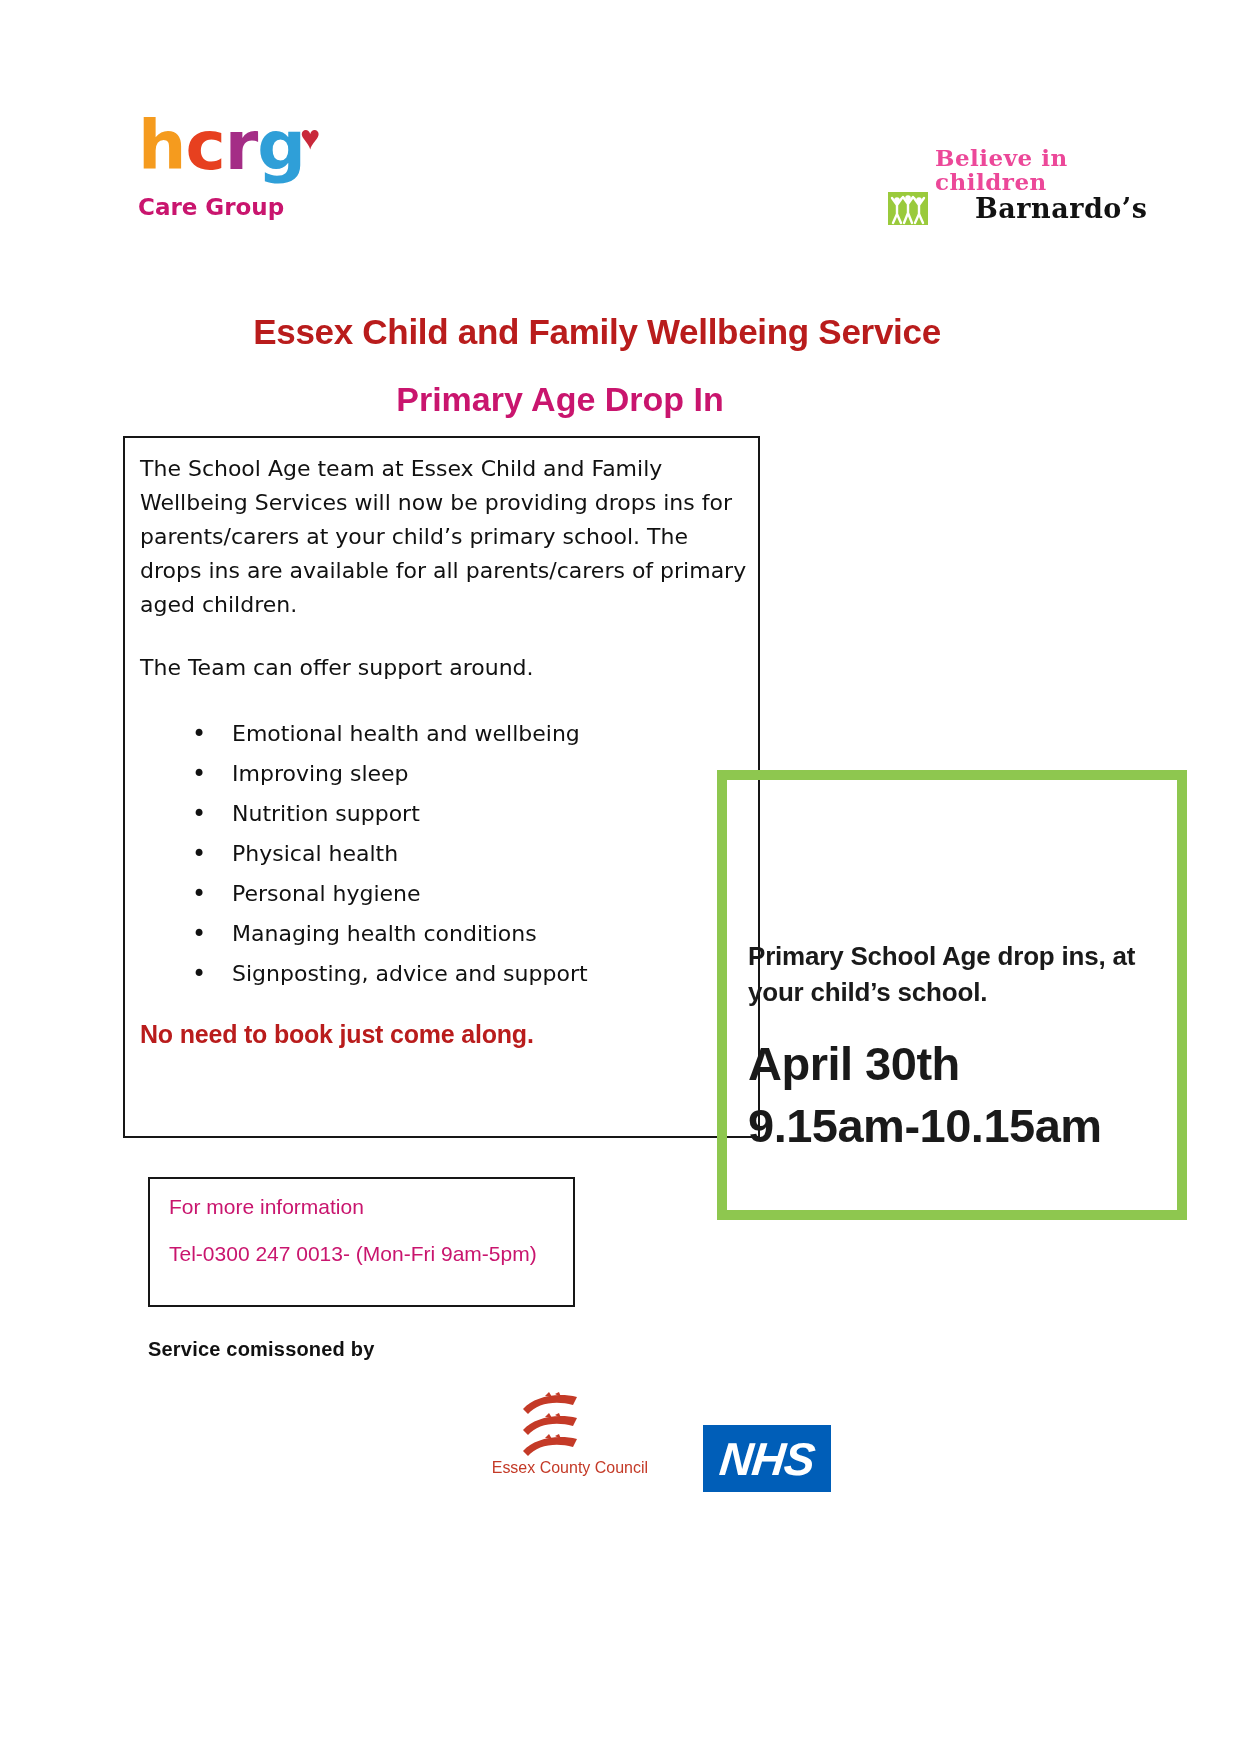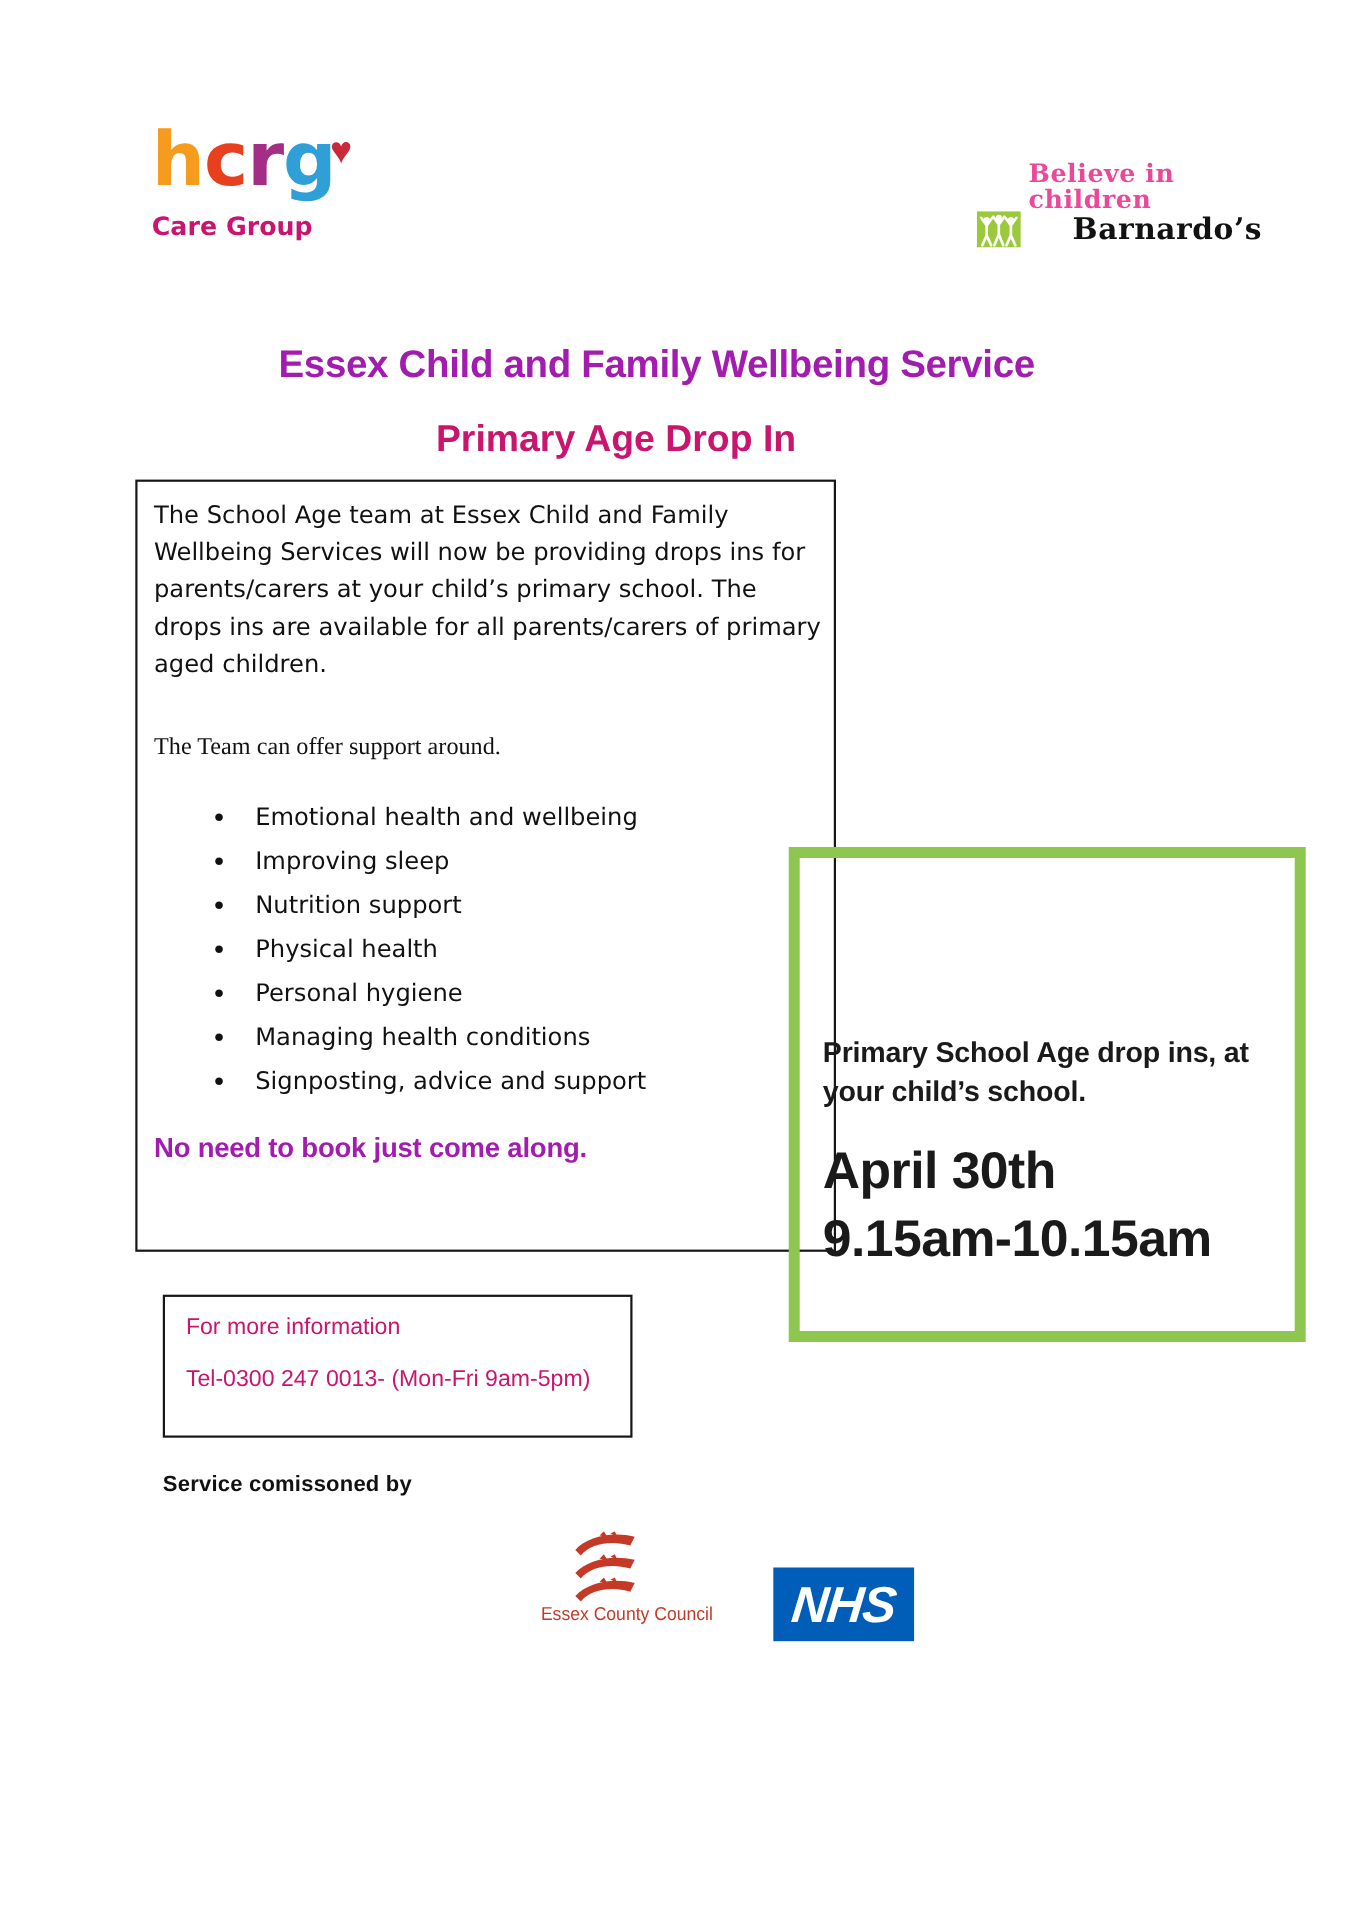--- a/index.html
+++ b/index.html
@@ -46,21 +46,21 @@
     font-size:34px; font-weight:bold; white-space:nowrap;
   }
 
   
   .main-box {
     position:absolute; left:123px; top:436px; width:637px; height:702px;
     border:2px solid #161616; padding:14px 8px 0 15px;
     font-family:"DejaVu Sans", sans-serif; font-size:22px; line-height:34px;
   }
   .main-box p { margin-bottom:0; }
-  .main-box .para2 { margin-top:39px;font-family:Liberation Serif, serif; }
+  .main-box .para2 { margin-top:29px; }
   .support-list { margin-top:32px; list-style:none; }
   .support-list li {
     position:relative; padding-left:92px; line-height:34px; margin-bottom:6px;
   }
   .support-list li::before {
     content:"•"; position:absolute; left:52px; top:0; font-size:24px;
   }
   .booking-highlight {
     margin-top:26px; font-family:"Liberation Sans", sans-serif;
     font-weight:bold; font-size:25px; letter-spacing:-0.2px;
@@ -133,36 +133,36 @@
           <circle cx="20" cy="6" r="2.8" fill="#ffffff" stroke="none"></circle>
           <path d="M20 9 L20 21 M20 12 L15 5 M20 12 L25 5 M20 21 L16 31 M20 21 L24 31"></path>
           <circle cx="31" cy="8" r="2.8" fill="#ffffff" stroke="none"></circle>
           <path d="M31 11 L31 22 M31 13 L26 6 M31 13 L36 6 M31 22 L27 31 M31 22 L35 31"></path>
         </g>
       </svg>
       <span class="bz-name">Barnardo’s</span>
     </div>
   </div>
 
-  <h1 class="page-title" style="color: #a21caf;">Essex Child and Family Wellbeing Service</h1>
+  <h1 class="page-title" style="color: #b91c1c;">Essex Child and Family Wellbeing Service</h1>
   <h2 class="page-subtitle" style="color: rgb(201, 21, 110);">Primary Age Drop In</h2>
 
   <div class="main-box">
     <p class="para1">The School Age team at Essex Child and Family Wellbeing Services will now be providing drops ins for parents/carers at your child’s primary school. The drops ins are available for all parents/carers of primary aged children.</p>
     <p class="para2">The Team can offer support around.</p>
     <ul class="support-list">
       <li>Emotional health and wellbeing</li>
       <li>Improving sleep</li>
       <li>Nutrition support</li>
       <li>Physical health</li>
       <li>Personal hygiene</li>
       <li>Managing health conditions</li>
       <li>Signposting, advice and support</li>
     </ul>
-    <p class="booking-highlight" style="color: #a21caf;">No need to book just come along.</p>
+    <p class="booking-highlight" style="color: #b91c1c;">No need to book just come along.</p>
   </div>
 
   <div class="contact-box">
     <div class="contact-heading" style="color: rgb(201, 21, 110);">For more information</div>
     <div class="contact-phone" style="color: rgb(201, 21, 110);">Tel-0300 247 0013- (Mon-Fri 9am-5pm)</div>
   </div>
 
   <div class="event-panel" style="border-color: rgb(142, 199, 79);">
     <div class="event-intro">Primary School Age drop ins, at your child’s school.</div>
     <div class="event-date">April 30th</div>

